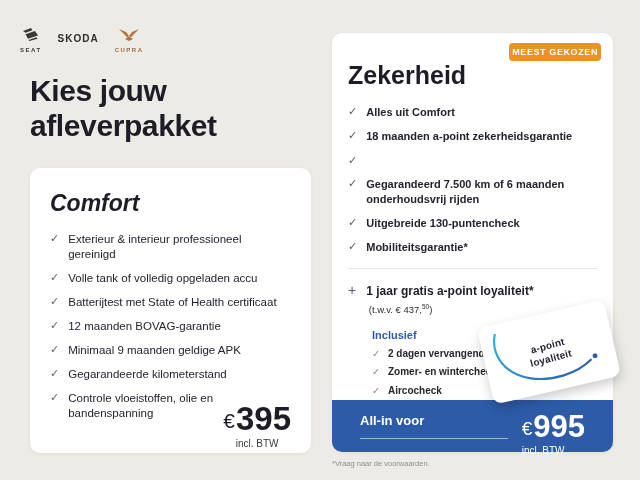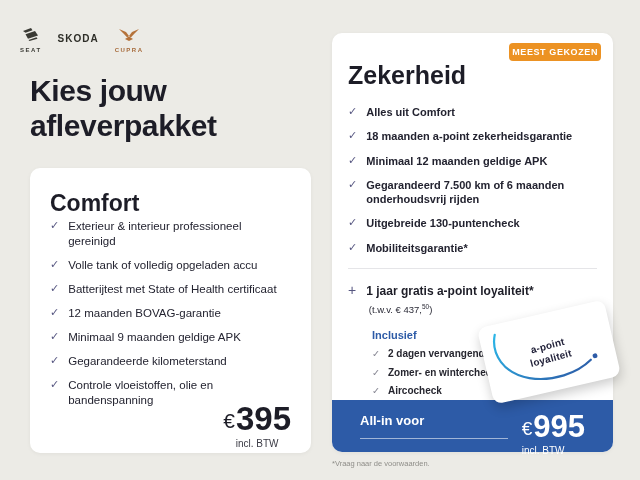--- a/index.html
+++ b/index.html
@@ -25,21 +25,21 @@
 
   
   .card{
     position:absolute;background:#FFFFFF;border-radius:10px;box-sizing:border-box;
     box-shadow:0 1px 4px rgba(0,0,0,0.05);
   }
   .card.comfort{left:30px;top:168px;width:281px;height:285px;padding:22px 20px;}
   .card.zekerheid{left:332px;top:33px;width:281px;height:419px;padding:16px 16px;}
 
   .card-title{margin:0;font-weight:700;color:#1D1D27;}
-  .comfort .card-title{font-size:23px;margin-bottom:2px;}
+  .comfort .card-title{font-size:23px;margin-bottom:15px;font-style:italic;}
   .zekerheid .card-title{font-size:25px;margin-top:12px;margin-bottom:15px;}
 
   ul.checklist{list-style:none;margin:0;padding:0;}
   ul.checklist li{
     display:flex;gap:9px;align-items:flex-start;
     margin-bottom:9px;font-size:11.5px;line-height:1.3;color:#232330;font-weight:500;
   }
   .zekerheid ul.checklist li{font-weight:600;font-size:11px;margin-bottom:10px;}
   .zekerheid ul.checklist li.first{font-weight:700;}
   .check{color:#565680;font-size:11px;line-height:1.25;font-weight:400;flex:0 0 auto;}
@@ -183,21 +183,20 @@
     <li class="first">
         <span class="check">✓</span>
         <span>Alles uit Comfort</span>
       </li>
     <li>
         <span class="check">✓</span>
         <span>18 maanden a-point zekerheidsgarantie</span>
       </li>
     <li>
         <span class="check">✓</span>
-        <span>Minimaal 12 maanden geldige APK</span>
       </li>
     <li>
         <span class="check">✓</span>
         <span>Gegarandeerd 7.500 km of 6 maanden onderhoudsvrij rijden</span>
       </li>
     <li>
         <span class="check">✓</span>
         <span>Uitgebreide 130-puntencheck</span>
       </li>
     <li>

